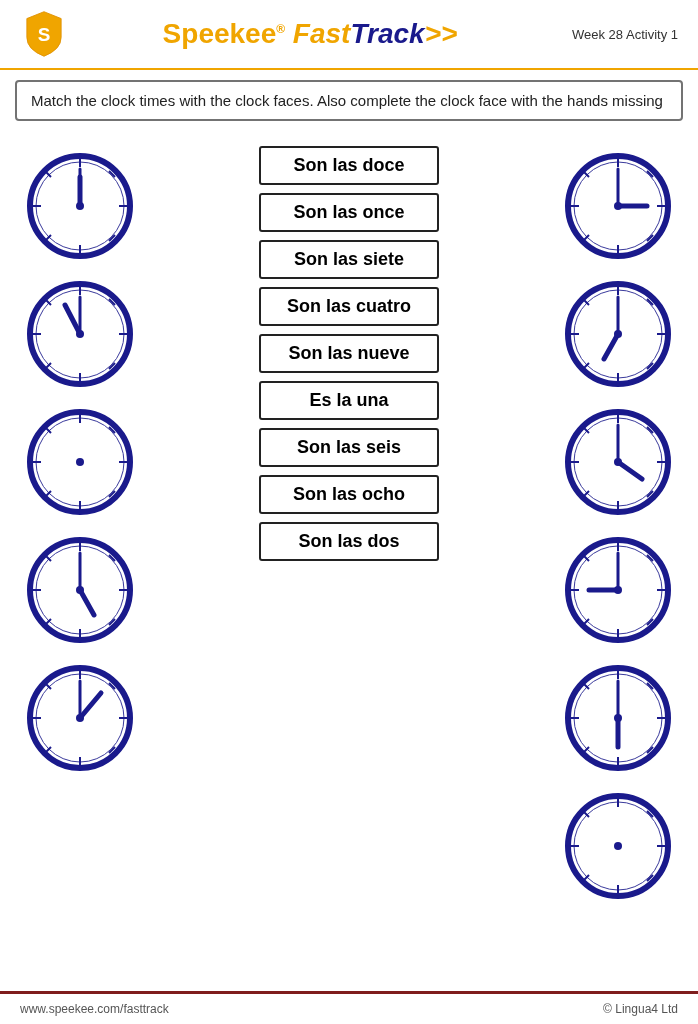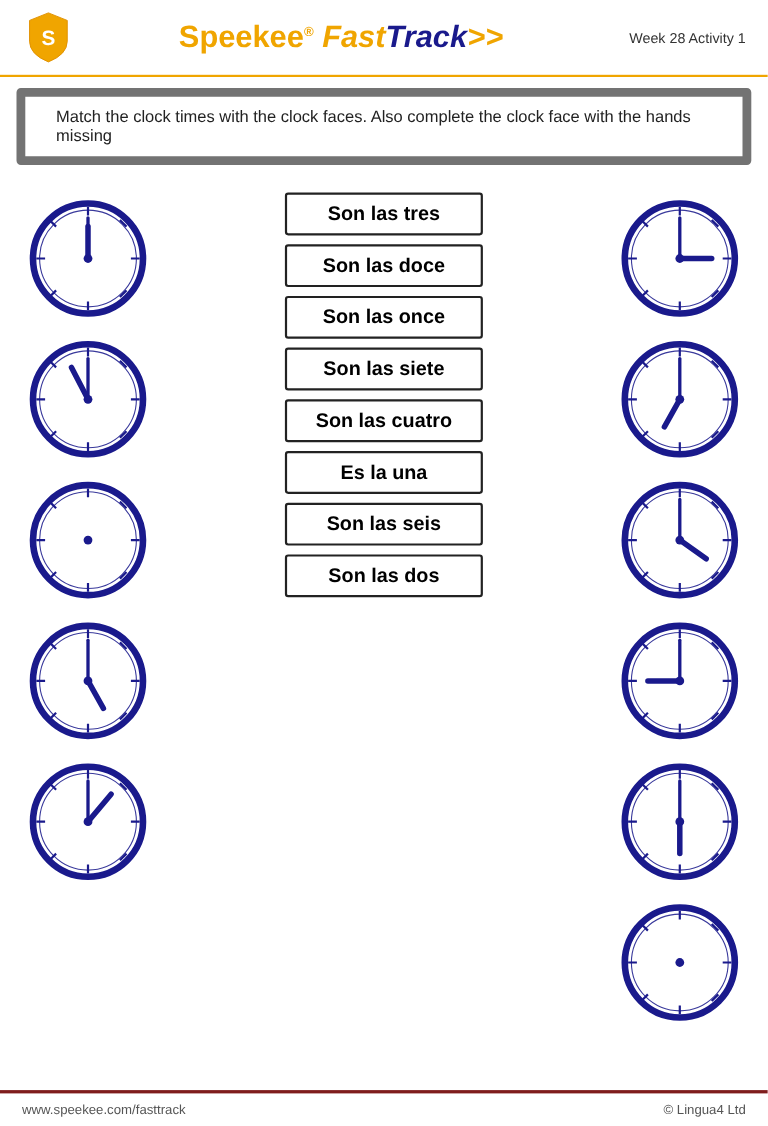--- a/index.html
+++ b/index.html
@@ -52,23 +52,23 @@
     .week-info {
       font-size: 13px;
       color: #333;
       text-align: right;
       min-width: 110px;
       margin-left: 16px;
     }
 
     
     .instruction-box {
-      border: 8px solid #737373;
+      border: 2px solid #737373;
       margin: 10px 15px;
-      padding: 10px 28px;
+      padding: 10px 14px;
       font-size: 15px;
       color: #222;
       border-radius: 4px;
     }
 
     
     .main-content {
       display: flex;
       flex-direction: row;
       padding: 10px 10px 10px 10px;
@@ -253,27 +253,28 @@
 
       <line x1="55" y1="55" x2="55" y2="18" stroke="#1a1a8c" stroke-width="3" stroke-linecap="round"></line>
 
       <line x1="55" y1="55" x2="76" y2="30" stroke="#1a1a8c" stroke-width="5" stroke-linecap="round"></line>
       <circle cx="55" cy="55" r="4" fill="#1a1a8c"></circle>
     </svg>
 
   </div>
 
   <div class="labels-center">
-    <div class="time-label">Son las tres</div>
     <div class="time-label">Son las doce</div>
     <div class="time-label">Son las once</div>
     <div class="time-label">Son las siete</div>
     <div class="time-label">Son las cuatro</div>
+    <div class="time-label">Son las nueve</div>
     <div class="time-label">Es la una</div>
     <div class="time-label">Son las seis</div>
+    <div class="time-label">Son las ocho</div>
     <div class="time-label">Son las dos</div>
   </div>
 
   <div class="clocks-right">
 
     <svg class="clock-svg" viewBox="0 0 110 110">
       <circle cx="55" cy="55" r="50" fill="white" stroke="#1a1a8c" stroke-width="6"></circle>
       <circle cx="55" cy="55" r="44" fill="white" stroke="#3a3a9c" stroke-width="1"></circle>
       <g stroke="#1a1a8c" stroke-width="2">
         <line x1="55" y1="8" x2="55" y2="16"></line>

